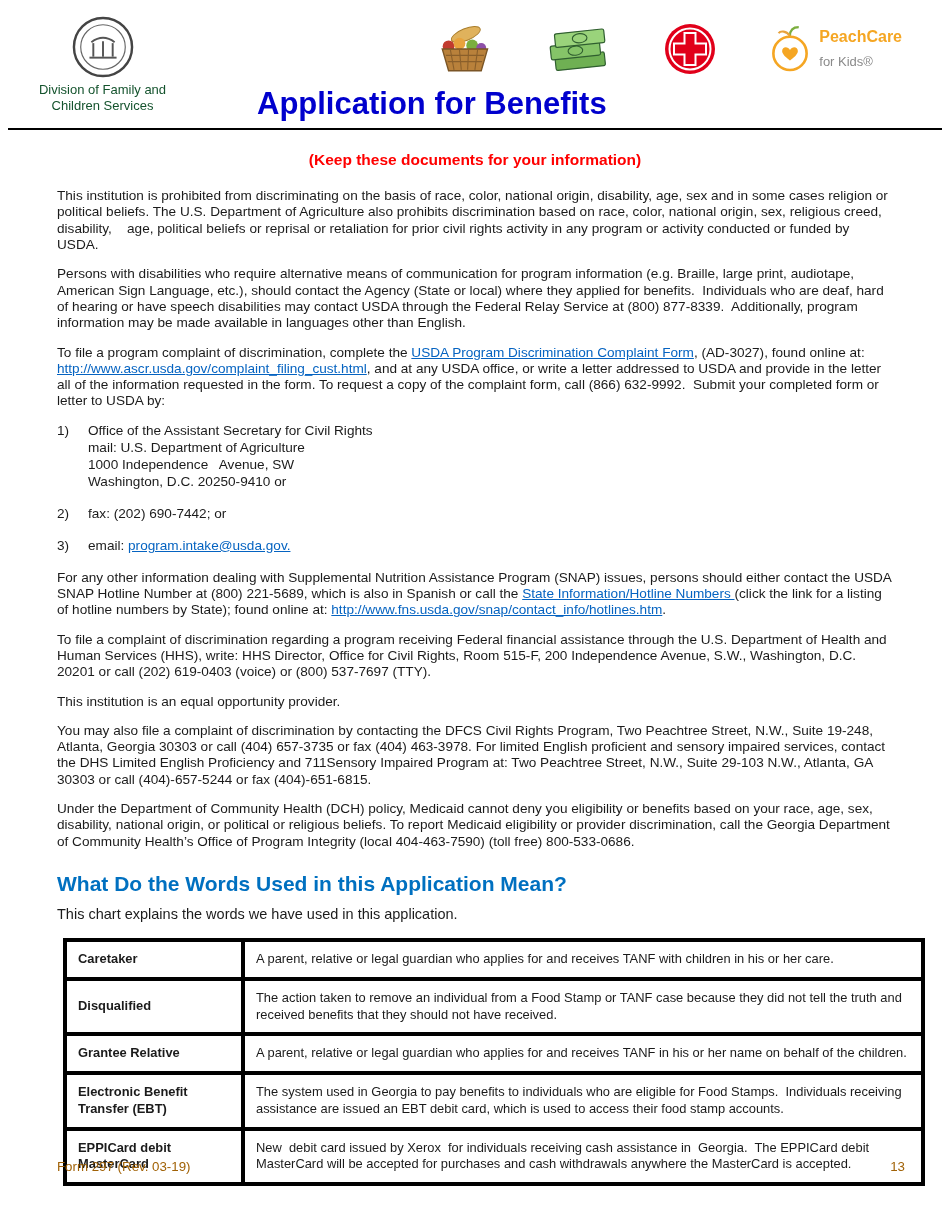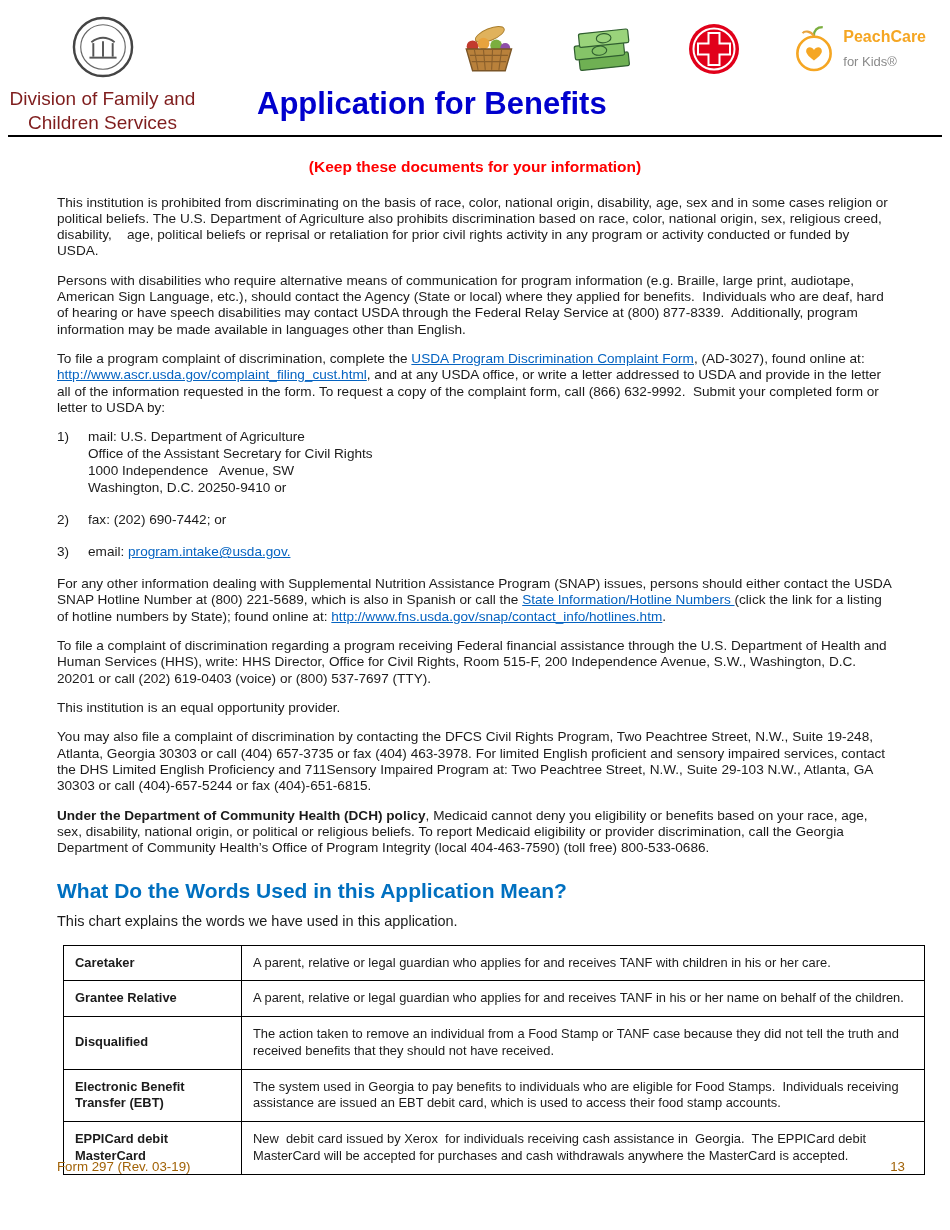--- a/index.html
+++ b/index.html
@@ -3,47 +3,47 @@
 <meta charset="utf-8">
 <style>
   * { box-sizing: border-box; }
   html, body { margin: 0; padding: 0; background: #ffffff; }
   body { font-family: "Liberation Sans", sans-serif; color: #1b1b1b; }
   .page { width: 950px; height: 1230px; background: #fff; position: relative; overflow: hidden; }
 
   
   .header { display: flex; padding: 12px 0 0 0; }
   .seal-col { width: 205px; text-align: center; padding-top: 4px; flex: 0 0 205px; }
-  .agency { font-size: 19px; line-height: 1.25; margin-top: 5px; color: #7f1d1d; }
+  .agency { font-size: 13px; line-height: 1.25; color: #14532d; }
   .header-main { flex: 1; display: flex; flex-direction: column; }
-  .icons-row { display: flex; align-items: center; justify-content: flex-end; gap: 52px; padding-right: 24px; height: 74px; }
+  .icons-row { display: flex; align-items: center; justify-content: flex-end; gap: 52px; padding-right: 48px; height: 74px; }
   .peach-block { display: flex; align-items: center; gap: 8px; }
   .peach-text { line-height: 1.15; }
   .peach-l1 { color: #F5A623; font-weight: bold; font-size: 16px; }
   .peach-l2 { color: #8a8a8a; font-size: 13px; margin-top: 8px; }
   .main-title { color: #0000CD; font-weight: bold; font-size: 31px; margin: 0 0 6px 52px; width: max-content; }
   .header-rule { border-bottom: 2px solid #000; margin: 0 8px; }
 
   
   .content { padding: 0 57px; }
   .subtitle { text-align: center; color: #FF0000; font-weight: bold; font-size: 15.5px; margin: 21px 0 19px 0; }
   p.body { font-size: 13.6px; line-height: 1.2; margin: 0 0 13px 0; }
   .t { white-space: pre-wrap; }
-  .bold { font-weight: bold; margin-top: 24px; }
+  .bold { font-weight: normal; margin-top: 24px; }
   a.link { color: #0563C1; text-decoration: underline; cursor: pointer; }
 
   .num-list { margin: 2px 0 2px 0; }
   .num-item { display: flex; margin-bottom: 15px; font-size: 13.6px; line-height: 1.25; }
   .num { width: 31px; flex: 0 0 31px; }
 
   .heading-blue { color: #0070C0; font-weight: bold; font-size: 21px; margin: 22px 0 10px 0; }
   .chart-intro { font-size: 14.5px; margin: 0 0 16px 0; }
 
   .def-table { border-collapse: collapse; width: 862px; margin-left: 6px; }
-  .def-table td { border: 1px solid #000000; padding: 9px 11px; font-size: 12.9px; line-height: 1.3; vertical-align: middle; }
+  .def-table td { border: 4px solid #000000; padding: 9px 11px; font-size: 12.9px; line-height: 1.3; vertical-align: middle; }
   td.term { width: 178px; font-weight: bold; }
 
   .footer { position: absolute; left: 57px; right: 45px; bottom: 56px; display: flex; justify-content: space-between; font-size: 13.3px; color: #a16207; }
 </style>
 </head>
 <body>
 
 <div class="page">
 
   <div class="header">
@@ -119,22 +119,22 @@
     <p class="body"><span class="t">This institution is prohibited from discriminating on the basis of race, color, national origin, disability, age, sex and in some cases religion or political beliefs. The U.S. Department of Agriculture also prohibits discrimination based on race, color, national origin, sex, religious creed, disability,    age, political beliefs or reprisal or retaliation for prior civil rights activity in any program or activity conducted or funded by USDA.</span></p>
 
     <p class="body"><span class="t">Persons with disabilities who require alternative means of communication for program information (e.g. Braille, large print, audiotape, American Sign Language, etc.), should contact the Agency (State or local) where they applied for benefits.  Individuals who are deaf, hard of hearing or have speech disabilities may contact USDA through the Federal Relay Service at (800) 877-8339.  Additionally, program information may be made available in languages other than English.</span></p>
 
     <p class="body"><span class="t">To file a program complaint of discrimination, complete the </span><a class="link t">USDA Program Discrimination Complaint Form</a><span class="t">, (AD-3027), found online at: </span><a class="link t">http://www.ascr.usda.gov/complaint_filing_cust.html</a><span class="t">, and at any USDA office, or write a letter addressed to USDA and provide in the letter all of the information requested in the form. To request a copy of the complaint form, call (866) 632-9992.  Submit your completed form or letter to USDA by:</span></p>
 
     <div class="num-list">
       <div class="num-item">
         <span class="num t">1)</span>
         <div>
+          <div class="t">Office of the Assistant Secretary for Civil Rights</div>
           <div class="t">mail: U.S. Department of Agriculture</div>
-          <div class="t">Office of the Assistant Secretary for Civil Rights</div>
           <div class="t">1000 Independence   Avenue, SW</div>
           <div class="t">Washington, D.C. 20250-9410 or</div>
         </div>
       </div>
       <div class="num-item">
         <span class="num t">2)</span>
         <div class="t">fax: (202) 690-7442; or</div>
       </div>
       <div class="num-item">
         <span class="num t">3)</span>
@@ -155,26 +155,26 @@
     <div class="heading-blue">What Do the Words Used in this Application Mean?</div>
     <div class="chart-intro">This chart explains the words we have used in this application.</div>
 
     <table class="def-table">
       <tbody>
         <tr>
           <td class="term"><span class="t">Caretaker</span></td>
           <td><span class="t">A parent, relative or legal guardian who applies for and receives TANF with children in his or her care.</span></td>
         </tr>
         <tr>
+          <td class="term"><span class="t">Disqualified</span></td>
+          <td><span class="t">The action taken to remove an individual from a Food Stamp or TANF case because they did not tell the truth and received benefits that they should not have received.</span></td>
+        </tr>
+        <tr>
           <td class="term"><span class="t">Grantee Relative</span></td>
           <td><span class="t">A parent, relative or legal guardian who applies for and receives TANF in his or her name on behalf of the children.</span></td>
-        </tr>
-        <tr>
-          <td class="term"><span class="t">Disqualified</span></td>
-          <td><span class="t">The action taken to remove an individual from a Food Stamp or TANF case because they did not tell the truth and received benefits that they should not have received.</span></td>
         </tr>
         <tr>
           <td class="term"><span class="t">Electronic Benefit Transfer (EBT)</span></td>
           <td><span class="t">The system used in Georgia to pay benefits to individuals who are eligible for Food Stamps.  Individuals receiving assistance are issued an EBT debit card, which is used to access their food stamp accounts.</span></td>
         </tr>
         <tr>
           <td class="term"><span class="t">EPPICard debit MasterCard</span></td>
           <td><span class="t">New  debit card issued by Xerox  for individuals receiving cash assistance in  Georgia.  The EPPICard debit MasterCard will be accepted for purchases and cash withdrawals anywhere the MasterCard is accepted.</span></td>
         </tr>
       </tbody>

